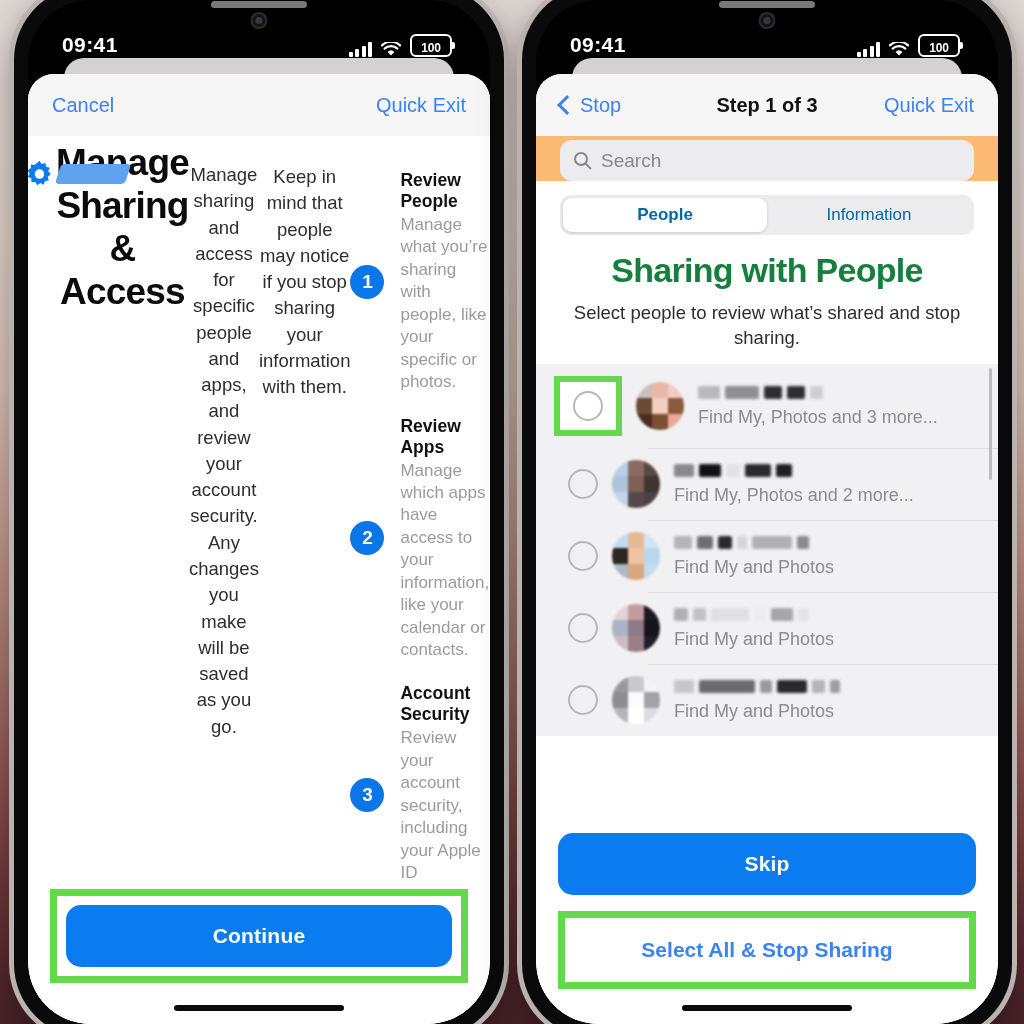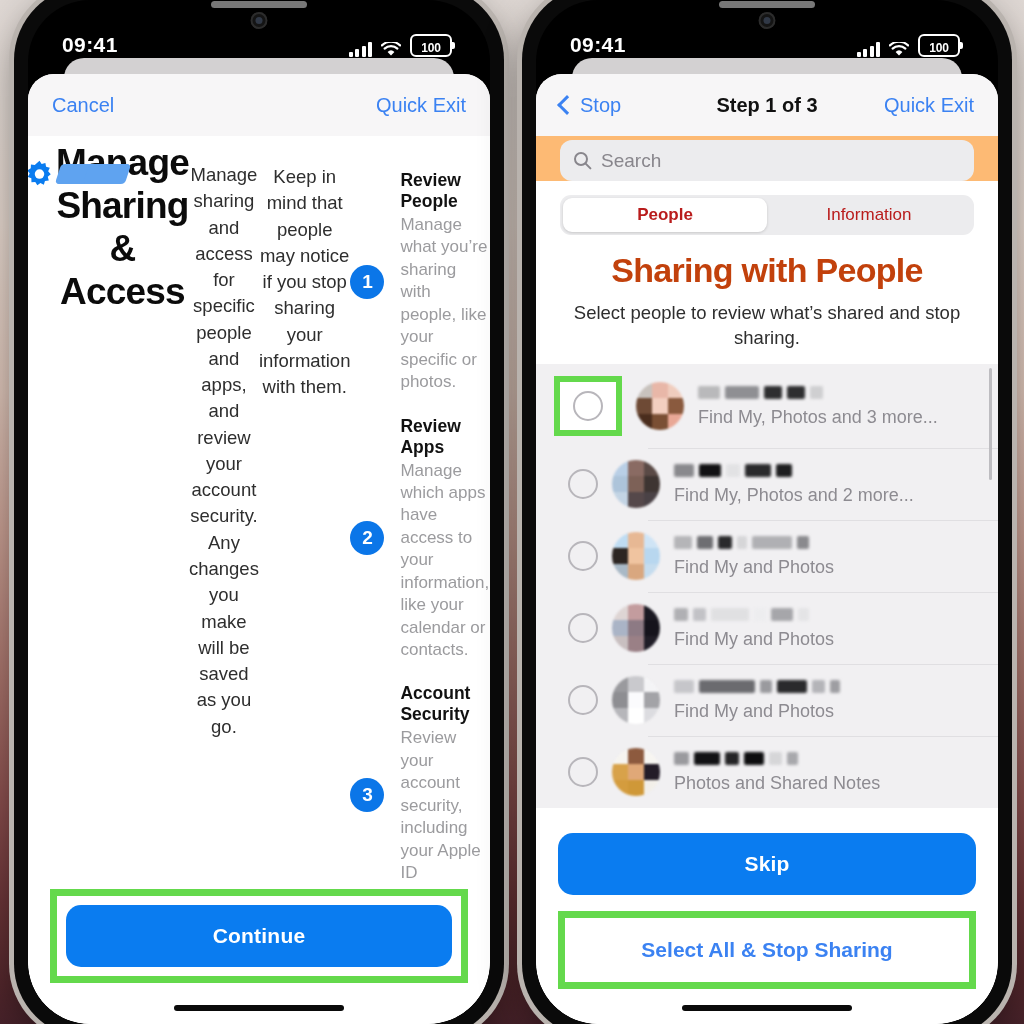--- a/index.html
+++ b/index.html
@@ -276,34 +276,34 @@
     background: #ececee;
     border-radius: 11px;
     padding: 3px;
     height: 40px;
     box-sizing: border-box;
   }
   .seg {
     flex: 1 1 50%;
     display:flex;align-items:center;justify-content:center;
     font-size: 17px;
-    color: #b91c1c;
+    color: #0369a1;
     border-radius: 9px;
   }
   .seg.active {
     background: #fff;
     font-weight: bold;
     box-shadow: 0 1px 3px rgba(0,0,0,.16);
   }
 
   .sec-head { padding: 16px 20px 0; background:#fff; }
   .sec-title {
     text-align:center;
     font-size: 34px; font-weight: bold;
-    color: #c2410c; letter-spacing:-.7px;
+    color: #15803d; letter-spacing:-.7px;
   }
   .sec-sub {
     text-align:center;
     font-size: 18.5px; line-height:1.36;
     color:#2e2e2e;
     margin-top: 10px;
   }
 
   .list-scroll {
     flex: 1 1 auto;
@@ -672,45 +672,20 @@
                   <b style="width:56px;background:#6b6b6f"></b>
                   <b style="width:12px;background:#9a9a9e"></b>
                   <b style="width:30px;background:#2a2a2c"></b>
                   <b style="width:13px;background:#b4b4b8"></b>
                   <b style="width:10px;background:#9e9ea2"></b>
                 </div>
                 <div class="person-sub">Find My and Photos</div>
               </div>
             </div>
 
-            <div class="person-row">
-              <div class="radio" style="margin-left:14px"></div>
-              <div class="avatar">
-                <i style="left:0;top:0;width:16px;height:16px;background:#f6f4f0"></i>
-                <i style="left:16px;top:0;width:16px;height:16px;background:#8d5a3e"></i>
-                <i style="left:32px;top:0;width:16px;height:16px;background:#f7f5f1"></i>
-                <i style="left:0;top:16px;width:16px;height:16px;background:#d8a24a"></i>
-                <i style="left:16px;top:16px;width:16px;height:16px;background:#e0a878"></i>
-                <i style="left:32px;top:16px;width:16px;height:16px;background:#231c28"></i>
-                <i style="left:0;top:32px;width:16px;height:16px;background:#d49c3e"></i>
-                <i style="left:16px;top:32px;width:16px;height:16px;background:#cf9838"></i>
-                <i style="left:32px;top:32px;width:16px;height:16px;background:#f2efe9"></i>
-              </div>
-              <div class="person-txt">
-                <div class="name-blur">
-                  <b style="width:15px;background:#9a9a9e"></b>
-                  <b style="width:26px;background:#121214"></b>
-                  <b style="width:14px;background:#242426"></b>
-                  <b style="width:20px;background:#0d0d0f"></b>
-                  <b style="width:13px;background:#d6d6d8"></b>
-                  <b style="width:11px;background:#a8a8ac"></b>
-                </div>
-                <div class="person-sub">Photos and Shared Notes</div>
-              </div>
-            </div>
 
           </div>
           <div class="scroll-track"></div>
           <div class="list-fade"></div>
         </div>
 
         <div class="footer">
           <button class="btn-primary">Skip</button>
           <div class="hl-green" style="margin-top:16px;padding:4px 9px">
             <button class="btn-text">Select All &amp; Stop Sharing</button>

